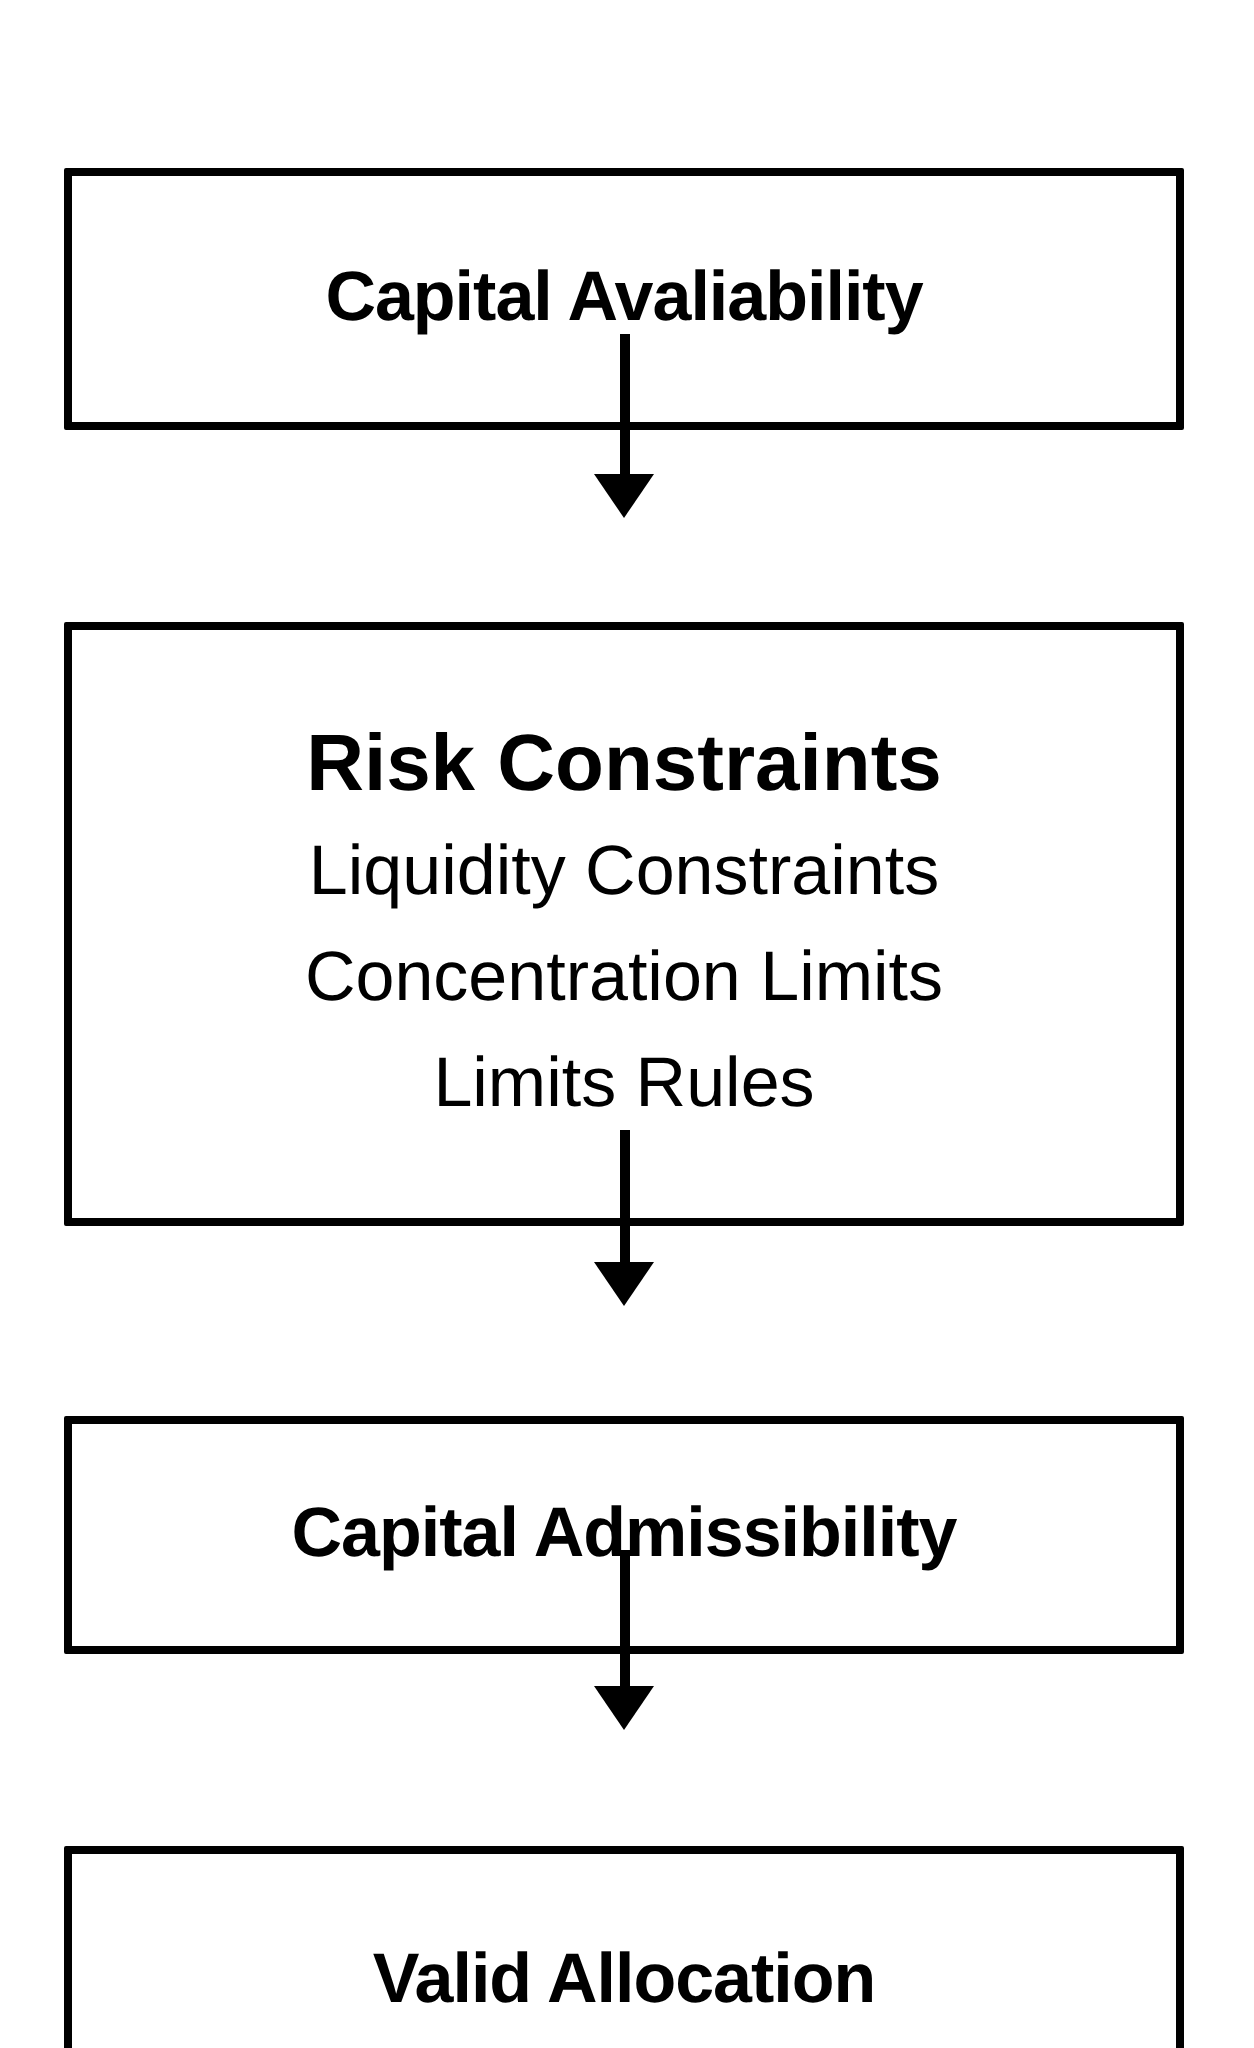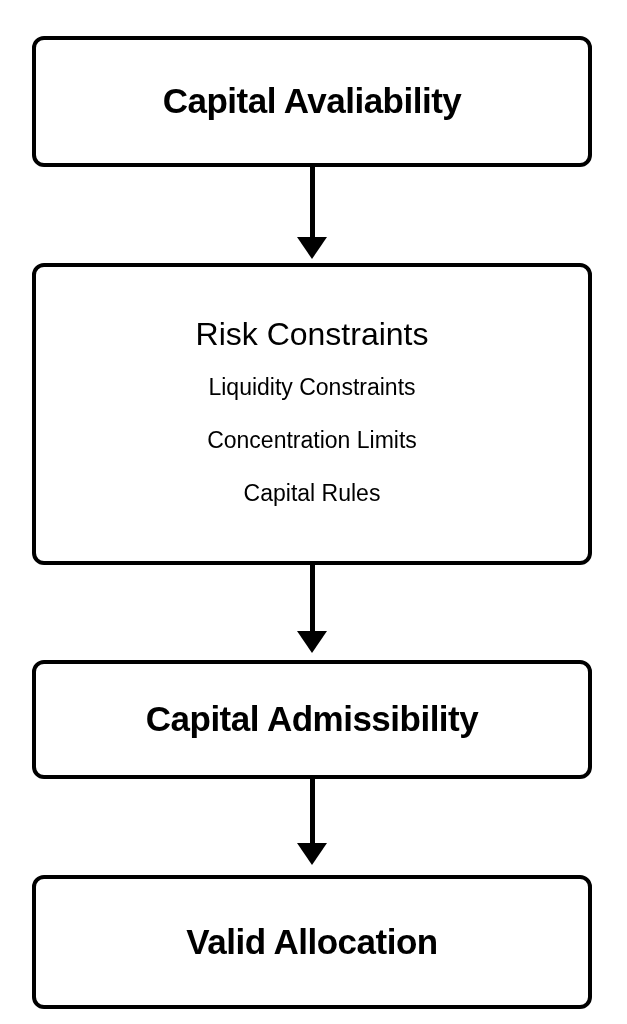--- a/index.html
+++ b/index.html
@@ -16,47 +16,48 @@
     color: var(--text, #000000);
     overflow: hidden;
   }
   .node {
     position: absolute;
     left: 32px;
     width: 560px;
     box-sizing: border-box;
     background: var(--box-fill, #ffffff);
     border: 4px solid var(--border, #000000);
-    border-radius: 12px;
+    border-radius: 1px;
     display: flex;
     flex-direction: column;
     align-items: center;
     justify-content: center;
     text-align: center;
+    margin-top: 48px;
   }
   .node-1 { top: 36px;  height: 131px; }
   .node-2 { top: 263px; height: 302px; }
   .node-3 { top: 660px; height: 119px; }
   .node-4 { top: 875px; height: 134px; }
 
   .title-line {
     font-size: 35px;
     font-weight: 700;
     letter-spacing: -0.5px;
     line-height: 1.1;
   }
   .list-line {
-    font-size: 23px;
+    font-size: 35px;
     font-weight: 400;
     line-height: 53px;
     white-space: nowrap;
   }
   .list-head {
-    font-weight: 400;
-    font-size: 32px;
+    font-weight: 700;
+    font-size: 40px;
   }
 
   .edge {
     position: absolute;
     width: 30px;
     left: 297px;
   }
   .edge-1 { top: 167px; height: 92px; }
   .edge-2 { top: 565px; height: 88px; }
   .edge-3 { top: 775px; height: 90px; }
@@ -91,21 +92,21 @@
 
   <div class="edge edge-1">
     <div class="arrow-stem"></div>
     <div class="arrow-head"></div>
   </div>
 
   <div class="node node-2">
     <span class="list-line list-head">Risk Constraints</span>
     <span class="list-line">Liquidity Constraints</span>
     <span class="list-line">Concentration Limits</span>
-    <span class="list-line">Capital Rules</span>
+    <span class="list-line">Limits Rules</span>
   </div>
 
   <div class="edge edge-2">
     <div class="arrow-stem"></div>
     <div class="arrow-head"></div>
   </div>
 
   <div class="node node-3">
     <span class="title-line">Capital Admissibility</span>
   </div>

